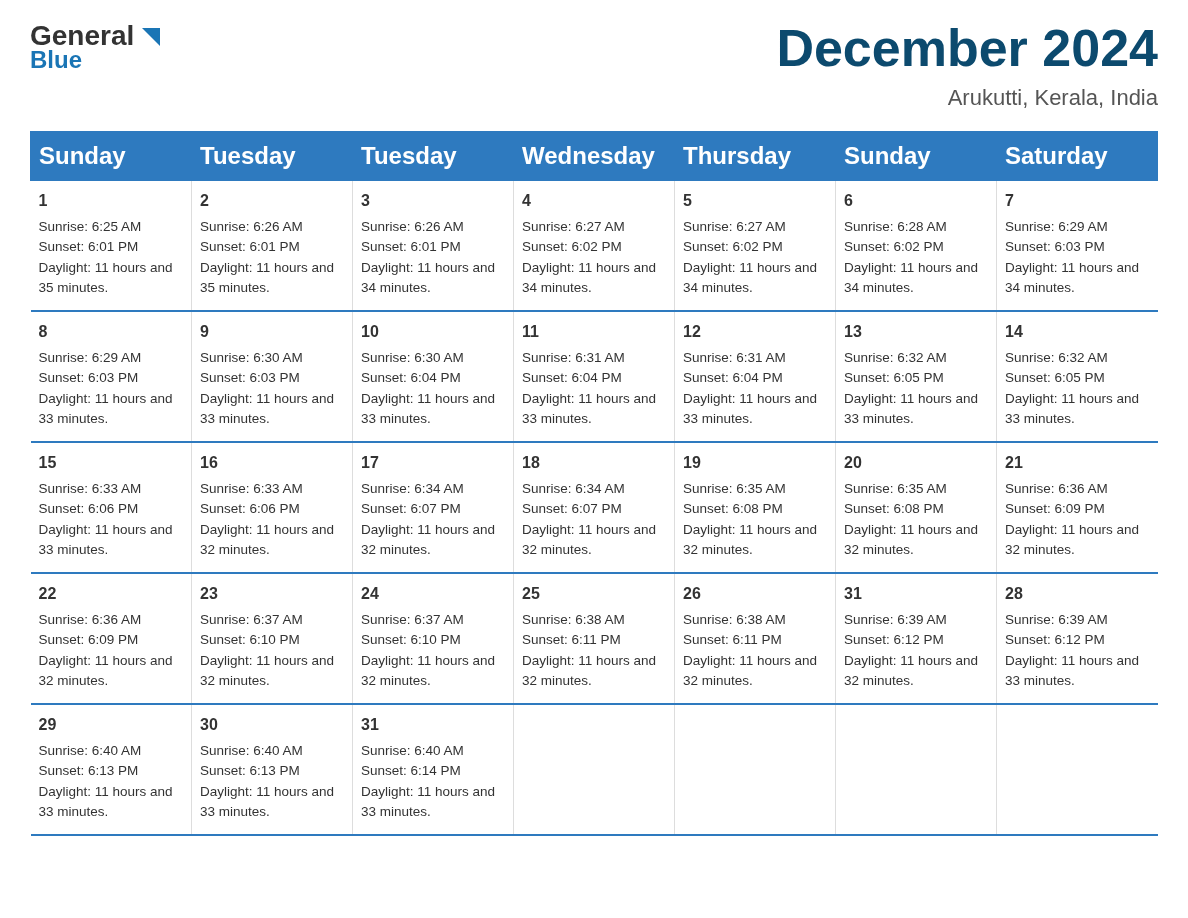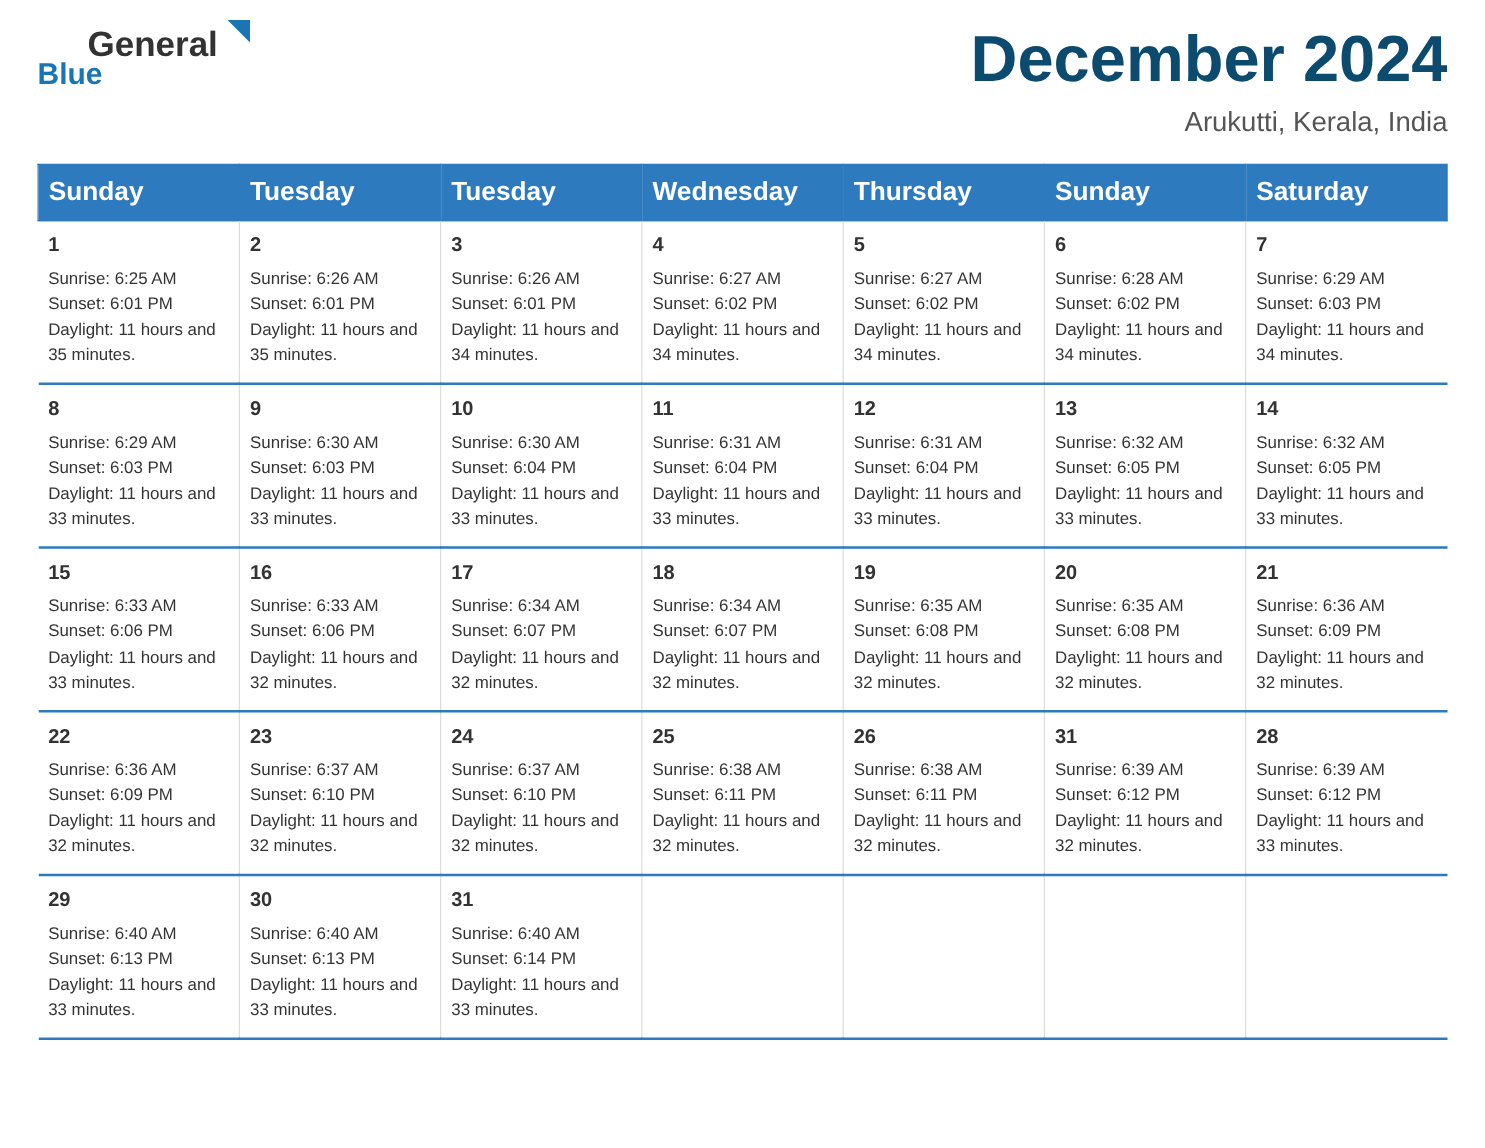--- a/index.html
+++ b/index.html
@@ -38,21 +38,21 @@
     table {
       width: 100%;
       border-collapse: collapse;
       table-layout: fixed;
     }
     thead tr {
       background-color: #2e7abf;
     }
     thead th {
       color: #fff;
-      font-size: 21px;
+      font-size: 24px;
       font-weight: bold;
       padding: 10px 8px;
       text-align: left;
       border: 1px solid #2e7abf;
     }
     tbody tr {
       border-bottom: 2px solid #2e7abf;
     }
     tbody td {
       vertical-align: top;
@@ -80,22 +80,21 @@
       color: #333;
     }
     .logo-svg {
       width: 30px;
       height: 30px;
       margin-left: 2px;
       margin-top: -10px;
     }
     .logo-row1 {
       display: flex;
-      align-items: flex-start;
-      margin-left: 40px;
+      align-items: flex-end;
     }
     .logo-row2 {
       color: #1a75b5;
       font-size: 24px;
       font-weight: bold;
       margin-top: -6px;
     }
   </style>
 </head>
 <body>

